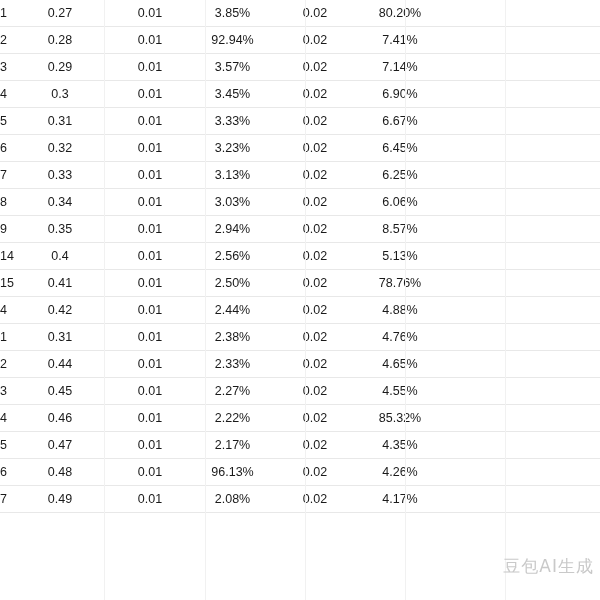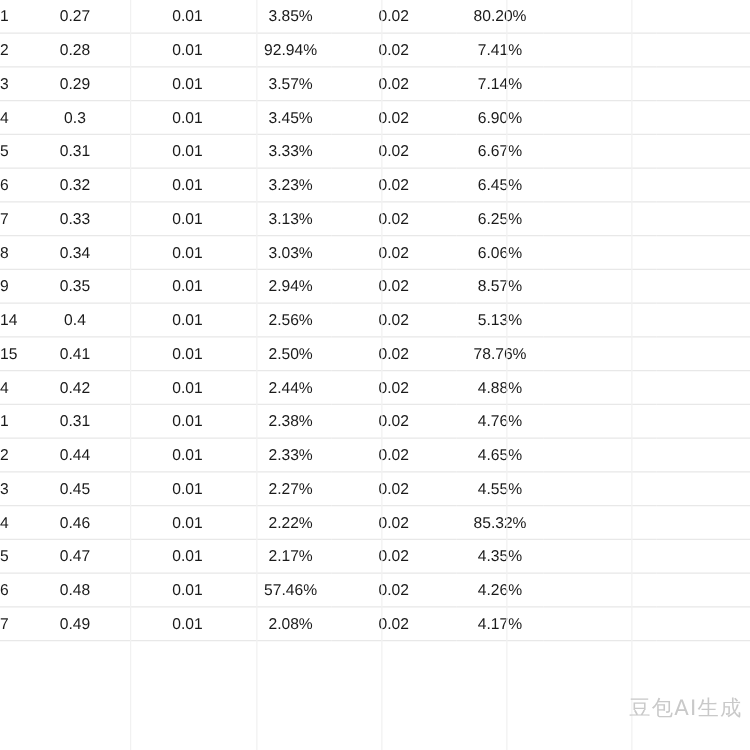--- a/index.html
+++ b/index.html
@@ -269,21 +269,21 @@
           <td class="pct">2.17%</td>
           <td class="num">0.02</td>
           <td class="pct">4.35%</td>
           <td class="num empty"></td>
           <td class="pct empty"></td>
         </tr>
         <tr>
           <td class="idx">6</td>
           <td class="num">0.48</td>
           <td class="num">0.01</td>
-          <td class="pct">57.46%</td>
+          <td class="pct">96.13%</td>
           <td class="num">0.02</td>
           <td class="pct">4.26%</td>
           <td class="num empty"></td>
           <td class="pct empty"></td>
         </tr>
         <tr>
           <td class="idx">7</td>
           <td class="num">0.49</td>
           <td class="num">0.01</td>
           <td class="pct">2.08%</td>

